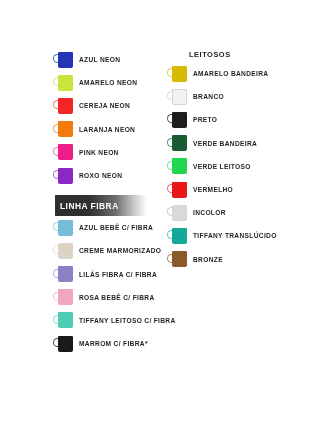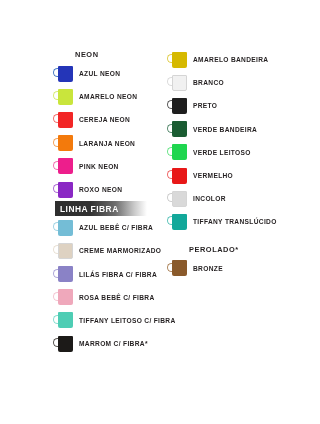--- a/index.html
+++ b/index.html
@@ -52,23 +52,23 @@
     line-height: 14px;
     margin: 0;
     padding-left: 22px;
     white-space: nowrap;
   }
   .sec-title.plain-gap { margin-top: 9px; }
 
   
   .sec-banner {
     position: relative;
-    height: 15px;
+    height: 21px;
     width: 92px;
-    margin: 0 0 0 2px;
+    margin: 8px 0 0 2px;
     background: linear-gradient(to right, #2e2e2e 0%, #313131 38%, #6e6e6e 66%, #c9c9c9 86%, #ffffff 100%);
     display: flex;
     align-items: center;
   }
   .sec-banner .banner-label {
     font-size: 8.4px;
     font-weight: bold;
     letter-spacing: 0.5px;
     color: #ffffff;
     padding-left: 5px;
@@ -126,21 +126,20 @@
     padding-left: 5px;
     text-transform: uppercase;
   }
 </style>
 </head>
 <body>
 
 <div class="sheet">
   <div class="columns">
     <div class="column left">
-        <div class="sec-title">NEON</div>
         <ul class="rows">
           <li class="row">
             <span class="swatch">
               <span class="handle" style="border-color: rgb(77, 127, 196);"></span>
               <span class="body" style="background: rgb(36, 53, 184);"></span>
             </span>
             <span class="row-label">AZUL NEON</span>
           </li>
           <li class="row">
             <span class="swatch">
@@ -220,20 +219,21 @@
           <li class="row">
             <span class="swatch">
               <span class="handle" style="border-color: rgb(90, 87, 84);"></span>
               <span class="body" style="background: rgb(28, 26, 24);"></span>
             </span>
             <span class="row-label">MARROM C/ FIBRA*</span>
           </li>
         </ul>
       </div>
     <div class="column right">
+        <div class="sec-title">LEITOSOS</div>
         <ul class="rows">
           <li class="row">
             <span class="swatch">
               <span class="handle" style="border-color: rgb(226, 207, 82);"></span>
               <span class="body" style="background: rgb(214, 185, 0);"></span>
             </span>
             <span class="row-label">AMARELO BANDEIRA</span>
           </li>
           <li class="row">
             <span class="swatch">
@@ -280,21 +280,20 @@
             <span class="row-label">INCOLOR</span>
           </li>
           <li class="row">
             <span class="swatch">
               <span class="handle" style="border-color: rgb(99, 198, 189);"></span>
               <span class="body" style="background: rgb(18, 168, 154);"></span>
             </span>
             <span class="row-label">TIFFANY TRANSLÚCIDO</span>
           </li>
         </ul>
-        <div class="sec-title plain-gap">PEROLADO*</div>
         <ul class="rows">
           <li class="row">
             <span class="swatch">
               <span class="handle" style="border-color: rgb(176, 138, 99);"></span>
               <span class="body" style="background: rgb(138, 90, 43);"></span>
             </span>
             <span class="row-label">BRONZE</span>
           </li>
         </ul>
       </div>

